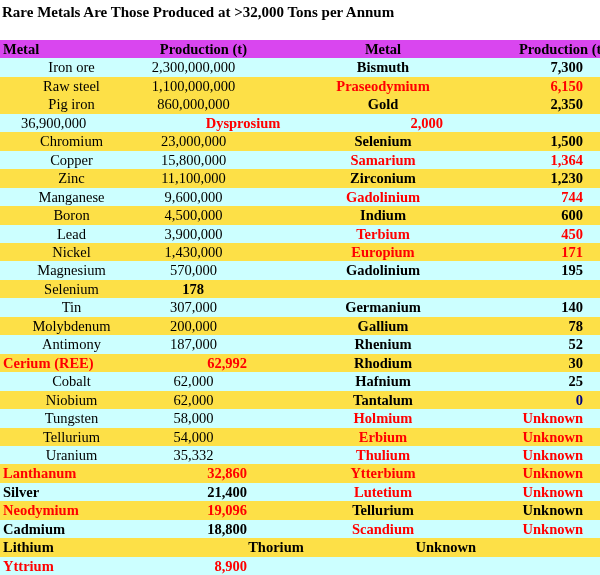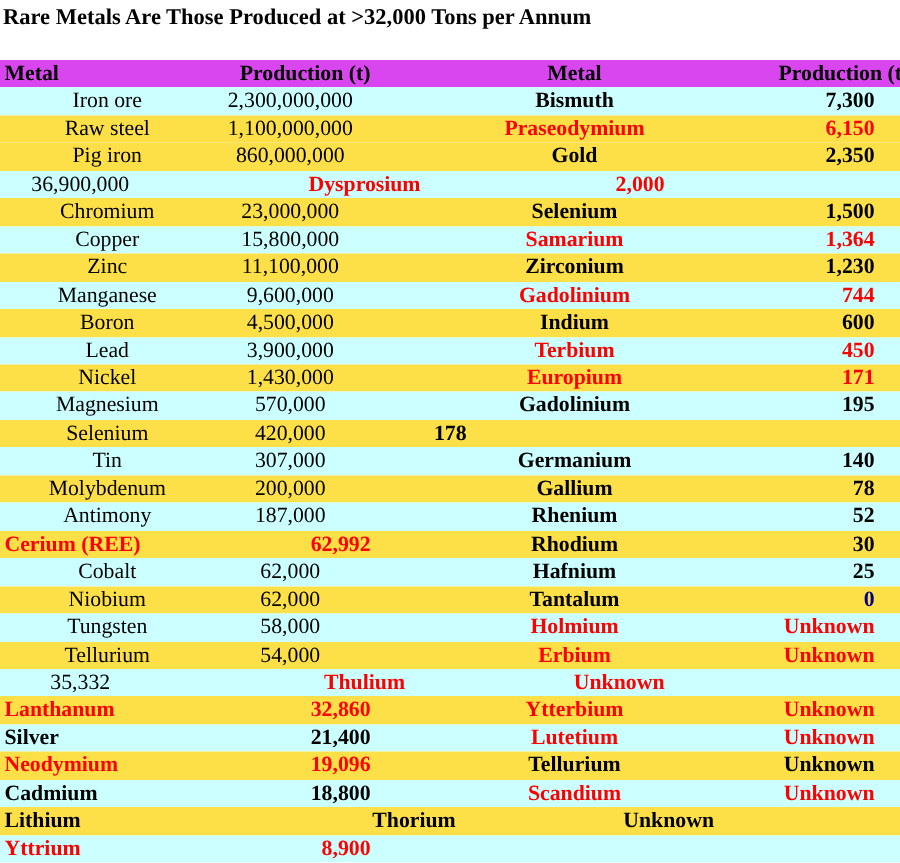--- a/index.html
+++ b/index.html
@@ -121,21 +121,20 @@
           <div class="c4 s-r">171</div>
         </div>
         <div class="row bg-cyan">
           <div class="c1 s-n">Magnesium</div>
           <div class="c2 s-n">570,000</div>
           <div class="c3 s-b">Gadolinium</div>
           <div class="c4 s-b">195</div>
         </div>
         <div class="row bg-yellow">
           <div class="c1 s-n">Selenium</div>
-          <div class="c2 s-n">420,000</div>
           <div class="c4 s-b">178</div>
         </div>
         <div class="row bg-cyan">
           <div class="c1 s-n">Tin</div>
           <div class="c2 s-n">307,000</div>
           <div class="c3 s-b">Germanium</div>
           <div class="c4 s-b">140</div>
         </div>
         <div class="row bg-yellow">
           <div class="c1 s-n">Molybdenum</div>
@@ -173,20 +172,21 @@
           <div class="c3 s-r">Holmium</div>
           <div class="c4 s-r">Unknown</div>
         </div>
         <div class="row bg-yellow">
           <div class="c1 s-n">Tellurium</div>
           <div class="c2 s-n">54,000</div>
           <div class="c3 s-r">Erbium</div>
           <div class="c4 s-r">Unknown</div>
         </div>
         <div class="row bg-cyan">
+          <div class="c1 s-n">Uranium</div>
           <div class="c2 s-n">35,332</div>
           <div class="c3 s-r">Thulium</div>
           <div class="c4 s-r">Unknown</div>
         </div>
         <div class="row bg-yellow">
           <div class="c1 s-r">Lanthanum</div>
           <div class="c2 s-r">32,860</div>
           <div class="c3 s-r">Ytterbium</div>
           <div class="c4 s-r">Unknown</div>
         </div>

